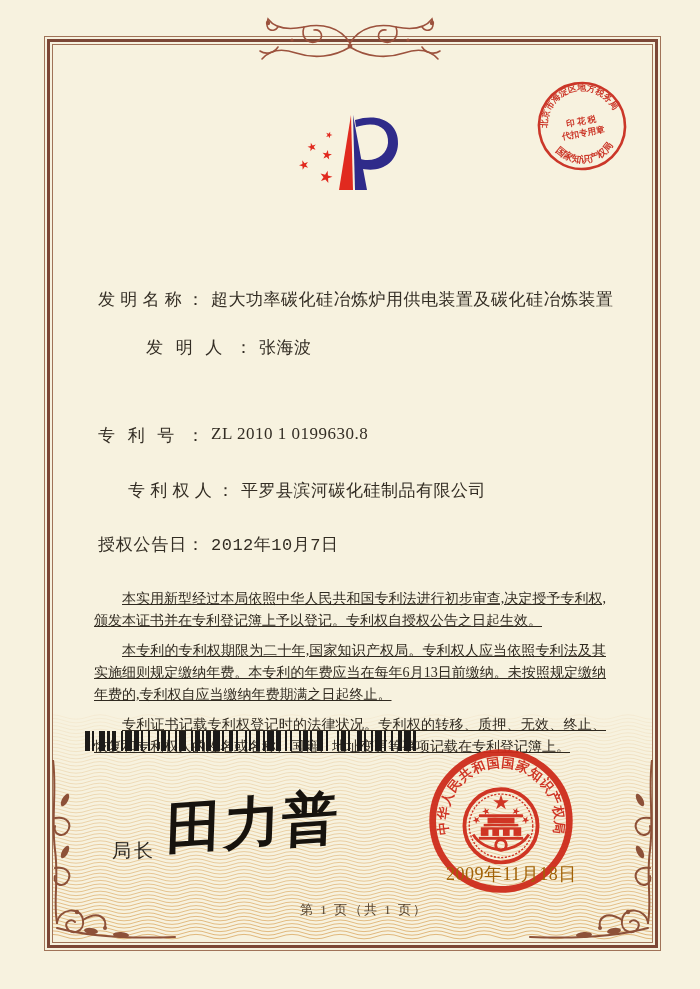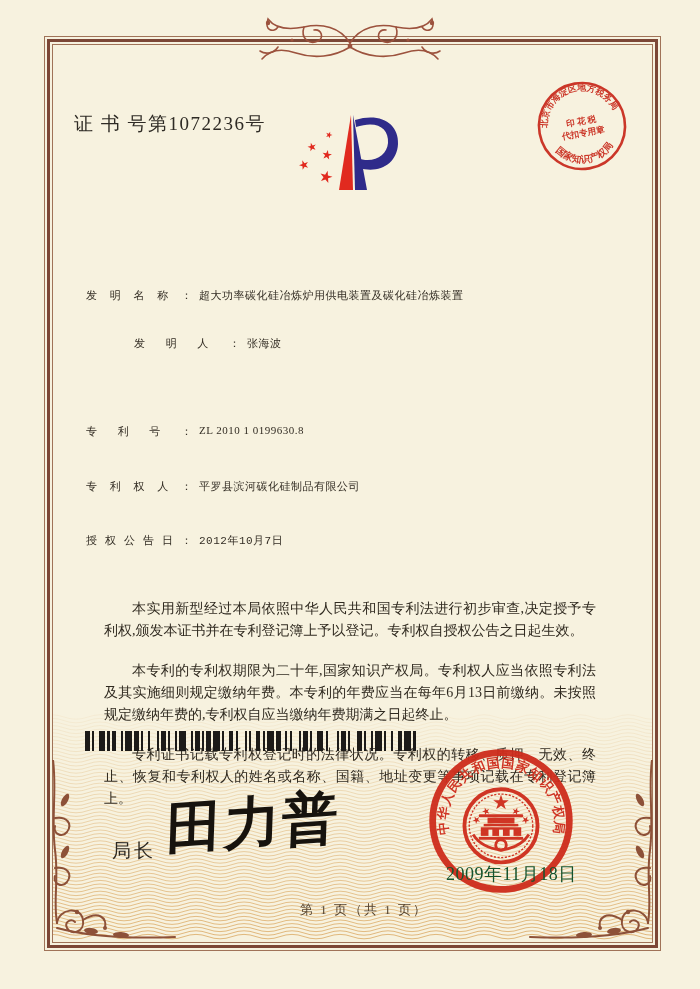--- a/index.html
+++ b/index.html
@@ -21,33 +21,33 @@
   .corner-fl.br{right:42px;top:760px;transform:scaleX(-1);}
   .waves{position:absolute;left:52px;top:714px;width:600px;height:228px;overflow:hidden;z-index:1;}
   
   .tax-stamp{position:absolute;left:534px;top:78px;width:96px;height:96px;transform:rotate(-10deg);z-index:4;opacity:.92;}
   .main-seal{position:absolute;left:424px;top:744px;width:154px;height:154px;z-index:3;opacity:.95;}
   
   .cert-number{position:absolute;left:74px;top:111px;font-size:19px;letter-spacing:1.5px;color:#2e2a24;z-index:2;}
   .logo{position:absolute;left:297px;top:106px;width:110px;height:90px;z-index:2;}
   .title{position:absolute;left:0;right:0;top:211px;margin:0;text-align:center;font-size:40px;font-weight:700;
          letter-spacing:13px;text-indent:13px;color:#25201a;z-index:2;}
-  .field{position:absolute;left:86px;width:530px;font-size:11px;color:#332d24;z-index:2;}
+  .field{position:absolute;left:98px;width:530px;font-size:17px;color:#332d24;z-index:2;}
   .field .lab{display:inline-block;width:106px;text-align:justify;text-align-last:justify;margin-right:7px;vertical-align:top;}
   .field .val{letter-spacing:.5px;}
-  .f1{top:288px;} .f2{top:336px;margin-left:48px;} .f3{top:380px;margin-top:44px;} .f4{top:434px;} .f5{top:479px;} .f6{top:533px;font-family:Liberation Mono, monospace;}
+  .f1{top:288px;} .f2{top:336px;margin-left:48px;} .f3{top:380px;margin-top:44px;} .f4{top:434px;} .f5{top:479px;margin-left:30px;} .f6{top:533px;font-family:Liberation Mono, monospace;}
   .body-text{position:absolute;left:86px;top:580px;width:528px;z-index:2;
              font-size:14px;line-height:22px;color:#302a20;text-align:justify;}
-  .body-text p{margin:18px;text-indent:2em;}
+  .body-text p{margin:8px;text-indent:2em;text-decoration:underline;}
   .barcode{position:absolute;left:85px;top:731px;width:335px;height:20px;display:flex;align-items:stretch;z-index:2;}
   .barcode i{display:block;height:100%;}
   .signer-label{position:absolute;left:112px;top:838px;font-size:19px;letter-spacing:3px;color:#2c2720;z-index:4;}
   .signature{position:absolute;left:166px;top:786px;font-size:56px;font-weight:700;color:#17130e;z-index:4;
              transform:rotate(-4deg) skewX(-6deg);letter-spacing:2px;font-family:cursive,"Liberation Serif",serif;}
-  .issue-date{position:absolute;left:446px;top:862px;font-size:18px;font-weight:500;color:#14532d;letter-spacing:.5px;z-index:5;}
+  .issue-date{position:absolute;left:446px;top:862px;font-size:18px;font-weight:500;color:#a16207;letter-spacing:.5px;z-index:5;}
   .footer{position:absolute;left:0;right:0;top:901px;text-align:center;transform:translateX(14px);
           font-size:13px;letter-spacing:2px;color:#53422f;z-index:4;}
   svg text{font-family:"Liberation Serif",serif;}
 </style>
 </head>
 <body>
 
 <div class="page">
 
   <div class="waves" id="waves"><svg width="600" height="228" viewBox="0 0 600 228">
@@ -143,21 +143,20 @@
     <text font-size="8.8" fill="#c8281a" font-weight="700">
       <textPath href="#tx-top" startOffset="1">北京市海淀区地方税务局</textPath>
     </text>
     <text font-size="9.5" fill="#c8281a" font-weight="700">
       <textPath href="#tx-bot" startOffset="1">国家知识产权局</textPath>
     </text>
     <text x="48" y="46" text-anchor="middle" font-size="8.6" font-weight="700" fill="#c8281a">印 花 税</text>
     <text x="48" y="58" text-anchor="middle" font-size="8.6" font-weight="700" fill="#c8281a">代扣专用章</text>
   </svg>
 
-  <div class="cert-number">证 书 号第1072236号</div>
 
   <svg class="logo" viewBox="0 0 110 90">
     <defs>
       <path id="star" d="M0,-1 L0.2245,-0.309 L0.951,-0.309 L0.3633,0.118 L0.5878,0.809 L0,0.382 L-0.5878,0.809 L-0.3633,0.118 L-0.951,-0.309 L-0.2245,-0.309 Z"></path>
     </defs>
     <polygon points="54,9 42,84 56,84" fill="#e12a1f"></polygon>
     <polygon points="56,9 58,84 70,84" fill="#2f2b8a"></polygon>
     <path d="M58,14 C84,6 102,18 101,38 C100,58 82,68 62,62 L60,52 C76,58 90,50 91,37 C92,22 80,14 59,21 Z" fill="#2f2b8a"></path>
     <use href="#star" transform="translate(32,29) rotate(20) scale(3.5)" fill="#e12a1f"></use>
     <use href="#star" transform="translate(15,41) rotate(-15) scale(4.5)" fill="#e12a1f"></use>

